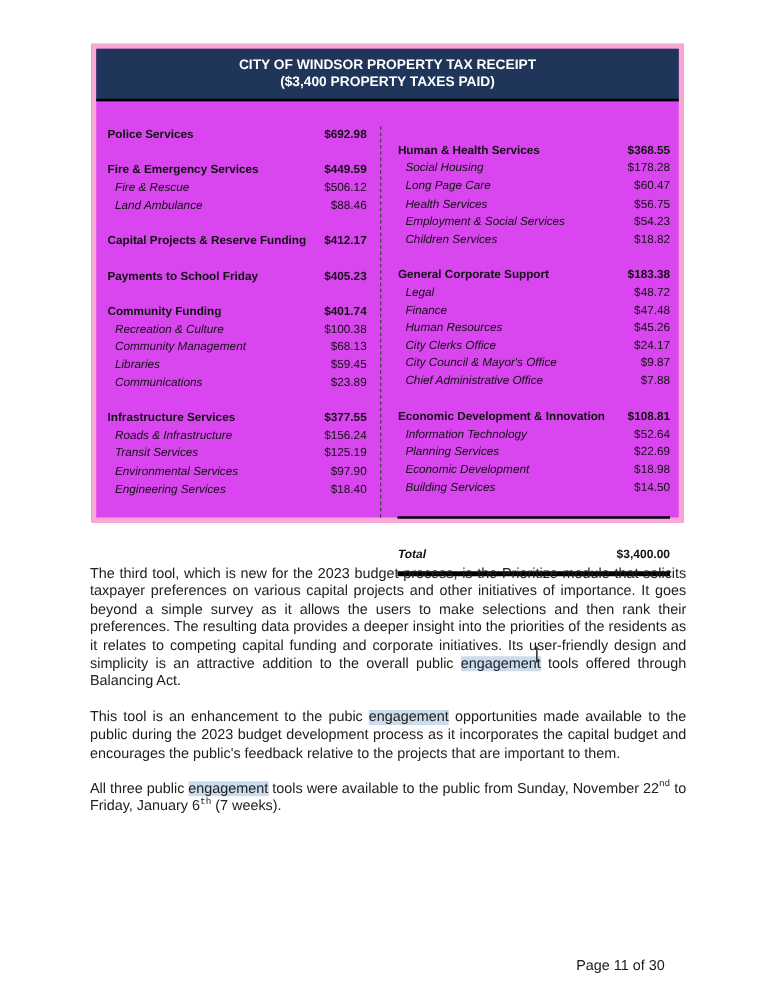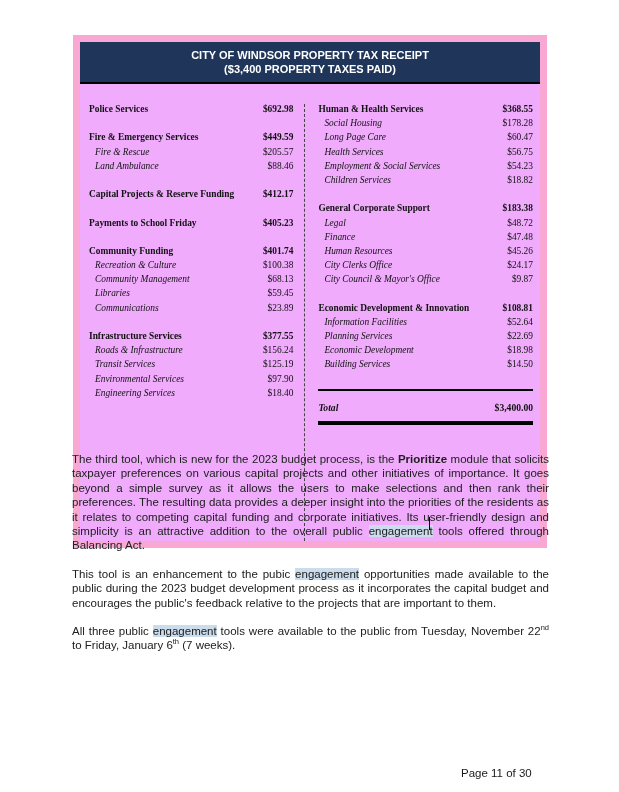--- a/index.html
+++ b/index.html
@@ -11,74 +11,74 @@
   *{box-sizing:border-box;}
   html,body{margin:0;padding:0;}
   body{
     width:619px;height:792px;position:relative;background:#ffffff;
     font-family:"Liberation Sans", sans-serif;color:var(--ink);
     overflow:hidden;
   }
 
   
   .receipt-box{
-    position:absolute;left:73px;top:35px;width:474px;height:513px;
-    border:7px solid #f9a8d4;background:#f0abfc;
+    position:absolute;left:73px;top:35px;width:474px;height:383px;
+    border:4px solid #f9a8d4;background:#d946ef;
   }
   .receipt-header{
     background:var(--navy);
     border-bottom:2px solid #000;
     height:42px;
     display:flex;flex-direction:column;justify-content:center;align-items:center;
     color:#ffffff;font-weight:bold;font-size:11px;line-height:14.5px;
     text-align:center;
   }
   .receipt-body{
     display:flex;
     height:calc(100% - 42px);
     padding-top:20px;
-    font-family:Liberation Serif, serif;
   }
   .col{font-size:9.4px;}
   .col-left{
     width:49%;
     padding:0 11px 14px 9px;
     border-right:1px dashed #444;
   }
   .col-right{
     width:51%;
     padding:0 7px 10px 13px;
+    margin-top:13px;
   }
   .r-row{
     display:flex;align-items:baseline;height:14.2px;
     white-space:nowrap;
   }
   .r-row.category{font-weight:bold;}
   .r-row.sub .r-label{font-style:italic;padding-left:6px;}
   .r-value{margin-left:auto;padding-left:4px;}
   .total-block{
     margin-top:15px;
     border-top:2px solid #000;
     border-bottom:4px solid #000;
-    padding:11px 0 8px 0;
+    padding:23px 0 8px 0;
   }
   .total-row{display:flex;font-weight:bold;font-size:9.6px;}
   .total-row .t-label{font-style:italic;}
   .total-row .t-value{margin-left:auto;}
 
   
   .page-text{
     position:absolute;left:72px;top:452px;width:477px;
     font-size:11.5px;line-height:14.4px;text-align:justify;
     color:var(--body-ink);
   }
   .page-text p{margin:0 0 14px 0;}
   .page-text .hl{background:var(--hl);}
-  .page-text .b{font-weight:bold;}
-  .page-text sup{font-size:7.5px;line-height:0;vertical-align:super;}
+  .page-text .b{font-weight:normal;}
+  .page-text sup{font-size:7.5px;line-height:0;vertical-align:super;font-family:Liberation Mono, monospace;}
 
   .text-cursor{
     position:absolute;left:429px;top:517px;width:1.3px;height:13px;background:#000;
   }
 
   .page-footer{
     position:absolute;left:461px;top:767px;
     font-size:11.5px;color:#1a1a1a;white-space:nowrap;
   }
 </style>
@@ -96,21 +96,21 @@
           <span class="r-label">Police Services</span>
           <span class="r-value">$692.98</span>
         </div>
         <div class="r-row blank"></div>
         <div class="r-row category">
           <span class="r-label">Fire &amp; Emergency Services</span>
           <span class="r-value">$449.59</span>
         </div>
         <div class="r-row sub">
           <span class="r-label">Fire &amp; Rescue</span>
-          <span class="r-value">$205.57</span>
+          <span class="r-value">$506.12</span>
         </div>
         <div class="r-row sub">
           <span class="r-label">Land Ambulance</span>
           <span class="r-value">$88.46</span>
         </div>
         <div class="r-row blank"></div>
         <div class="r-row category">
           <span class="r-label">Capital Projects &amp; Reserve Funding</span>
           <span class="r-value">$412.17</span>
         </div>
@@ -206,27 +206,31 @@
             <span class="r-value">$45.26</span>
           </div>
           <div class="r-row sub">
             <span class="r-label">City Clerks Office</span>
             <span class="r-value">$24.17</span>
           </div>
           <div class="r-row sub">
             <span class="r-label">City Council &amp; Mayor's Office</span>
             <span class="r-value">$9.87</span>
           </div>
+          <div class="r-row sub">
+            <span class="r-label">Chief Administrative Office</span>
+            <span class="r-value">$7.88</span>
+          </div>
           <div class="r-row blank"></div>
           <div class="r-row category">
             <span class="r-label">Economic Development &amp; Innovation</span>
             <span class="r-value">$108.81</span>
           </div>
           <div class="r-row sub">
-            <span class="r-label">Information Facilities</span>
+            <span class="r-label">Information Technology</span>
             <span class="r-value">$52.64</span>
           </div>
           <div class="r-row sub">
             <span class="r-label">Planning Services</span>
             <span class="r-value">$22.69</span>
           </div>
           <div class="r-row sub">
             <span class="r-label">Economic Development</span>
             <span class="r-value">$18.98</span>
           </div>
@@ -241,18 +245,18 @@
           <span class="t-value">$3,400.00</span>
         </div>
       </div>
     </div>
   </div>
 </div>
 
 <div class="page-text" id="page-text">
     <p><span>The third tool, which is new for the 2023 budget process, is the </span><span class="b">Prioritize</span><span> module that solicits taxpayer preferences on various capital projects and other initiatives of importance. It goes beyond a simple survey as it allows the users to make selections and then rank their preferences. The resulting data provides a deeper insight into the priorities of the residents as it relates to competing capital funding and corporate initiatives. Its user-friendly design and simplicity is an attractive addition to the overall public </span><span class="hl">engagement</span><span> tools offered through Balancing Act.</span></p>
     <p><span>This tool is an enhancement to the pubic </span><span class="hl">engagement</span><span> opportunities made available to the public during the 2023 budget development process as it incorporates the capital budget and encourages the public's feedback relative to the projects that are important to them.</span></p>
-    <p><span>All three public </span><span class="hl">engagement</span><span> tools were available to the public from Tuesday, November 22</span><sup>nd</sup><span> to Friday, January 6</span><sup>th</sup><span> (7 weeks).</span></p>
+    <p><span>All three public </span><span class="hl">engagement</span><span> tools were available to the public from Sunday, November 22</span><sup>nd</sup><span> to Friday, January 6</span><sup>th</sup><span> (7 weeks).</span></p>
   </div>
 
 <div class="text-cursor"></div>
 
 <div class="page-footer">Page 11 of 30</div>
 
 </body></html>

